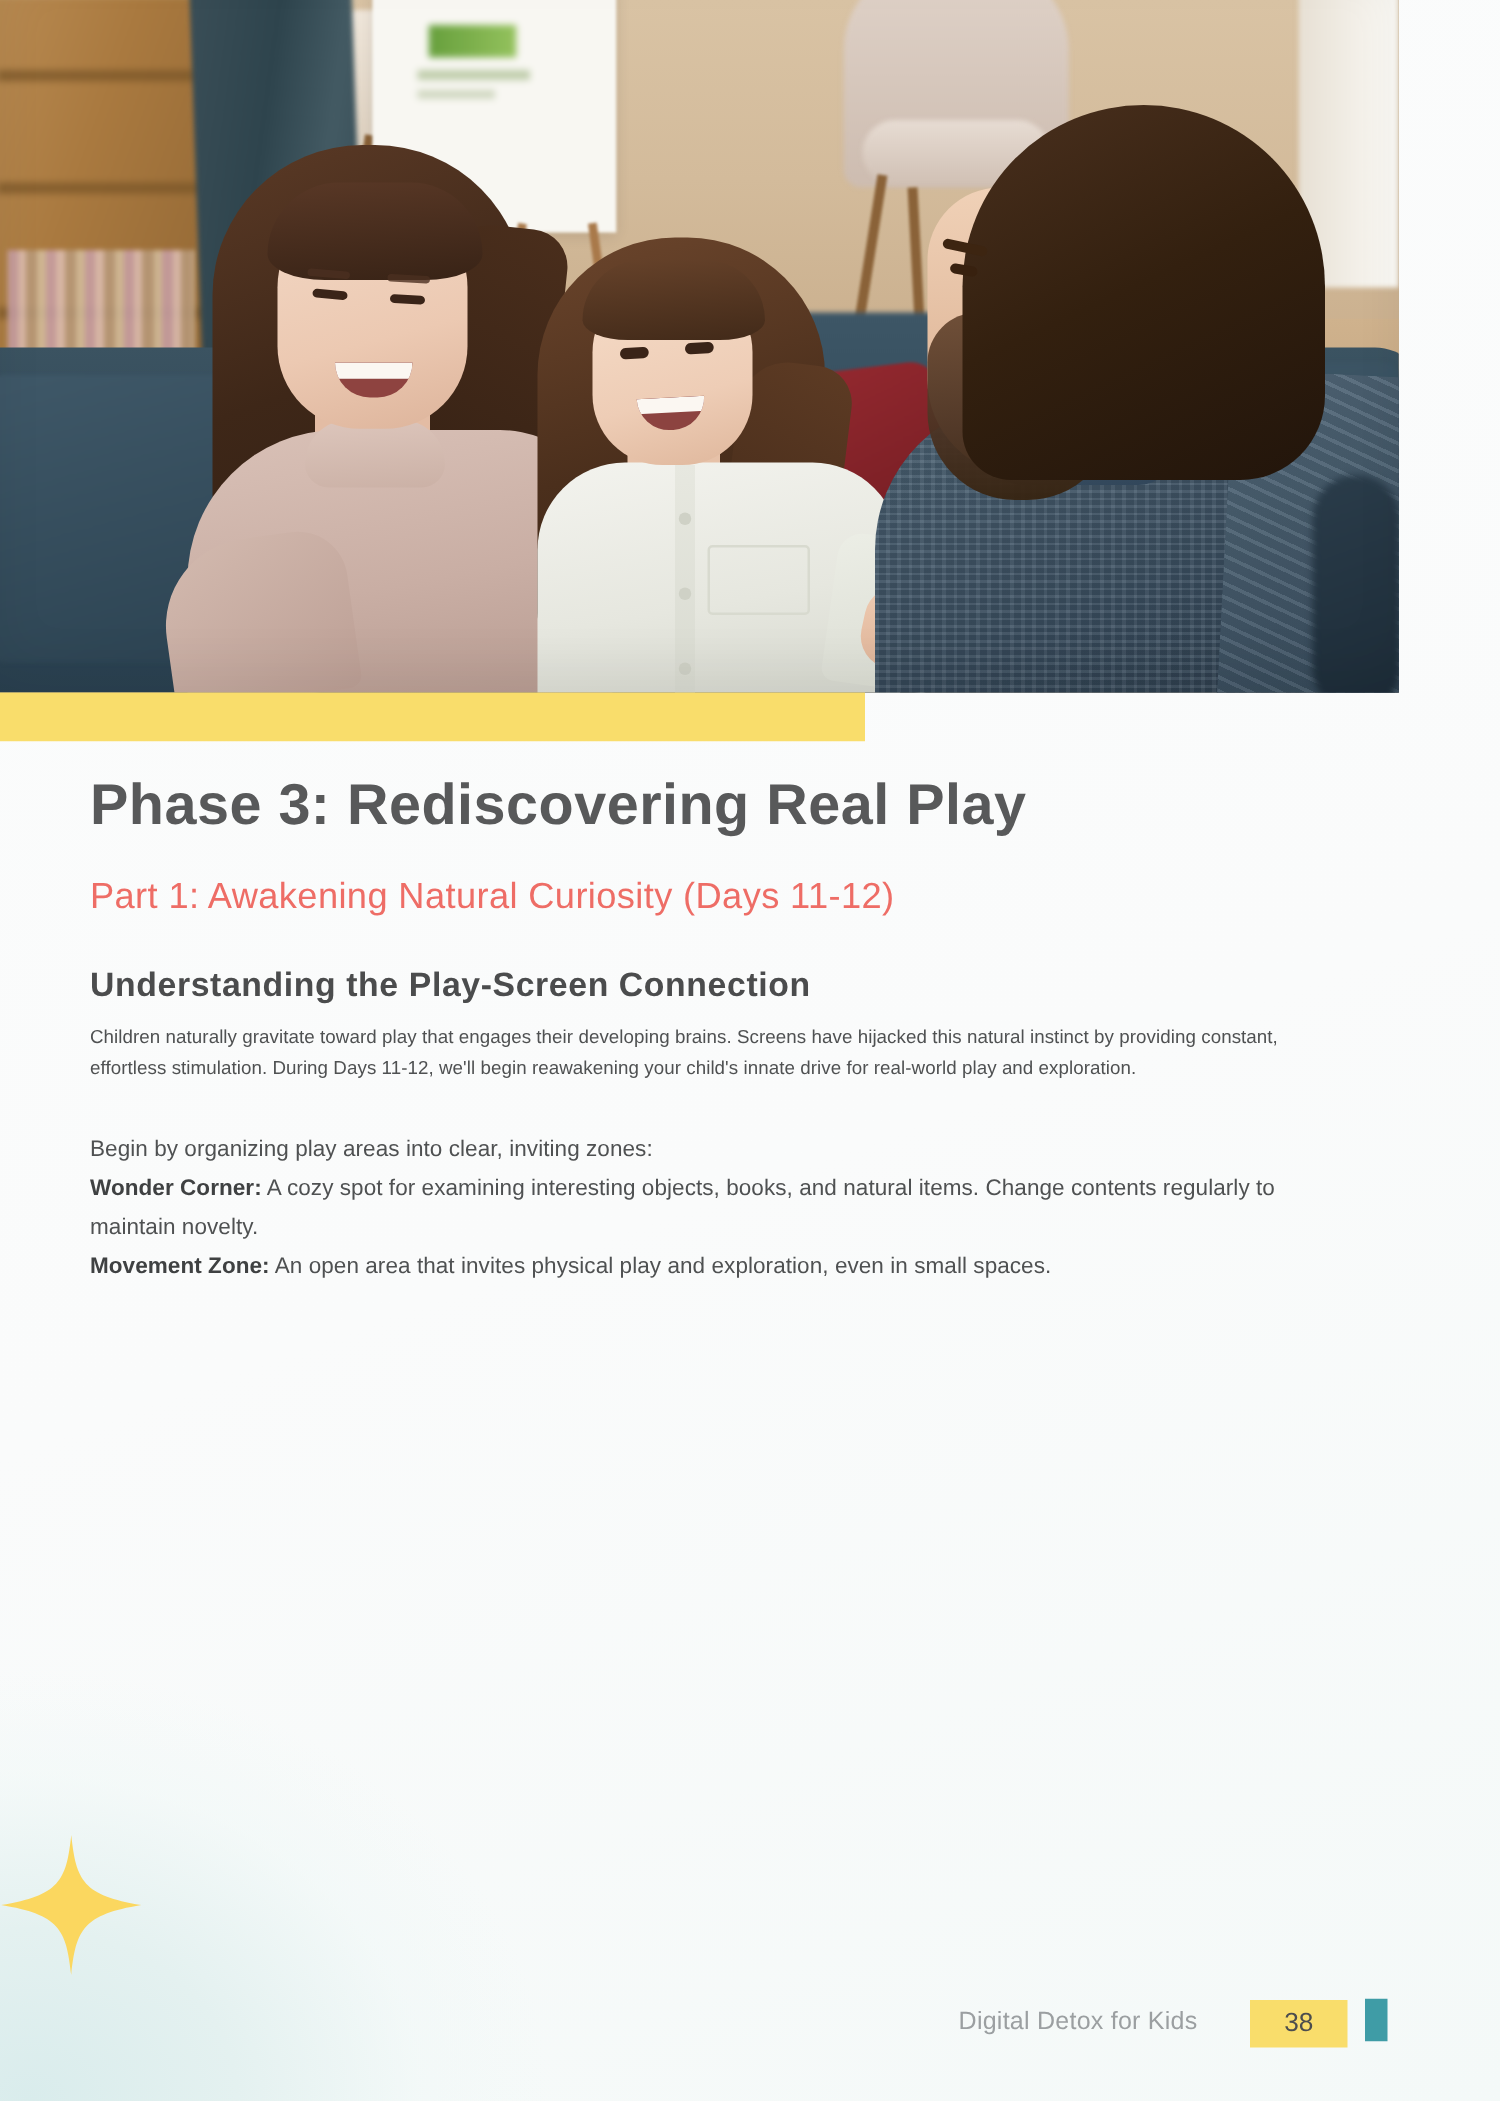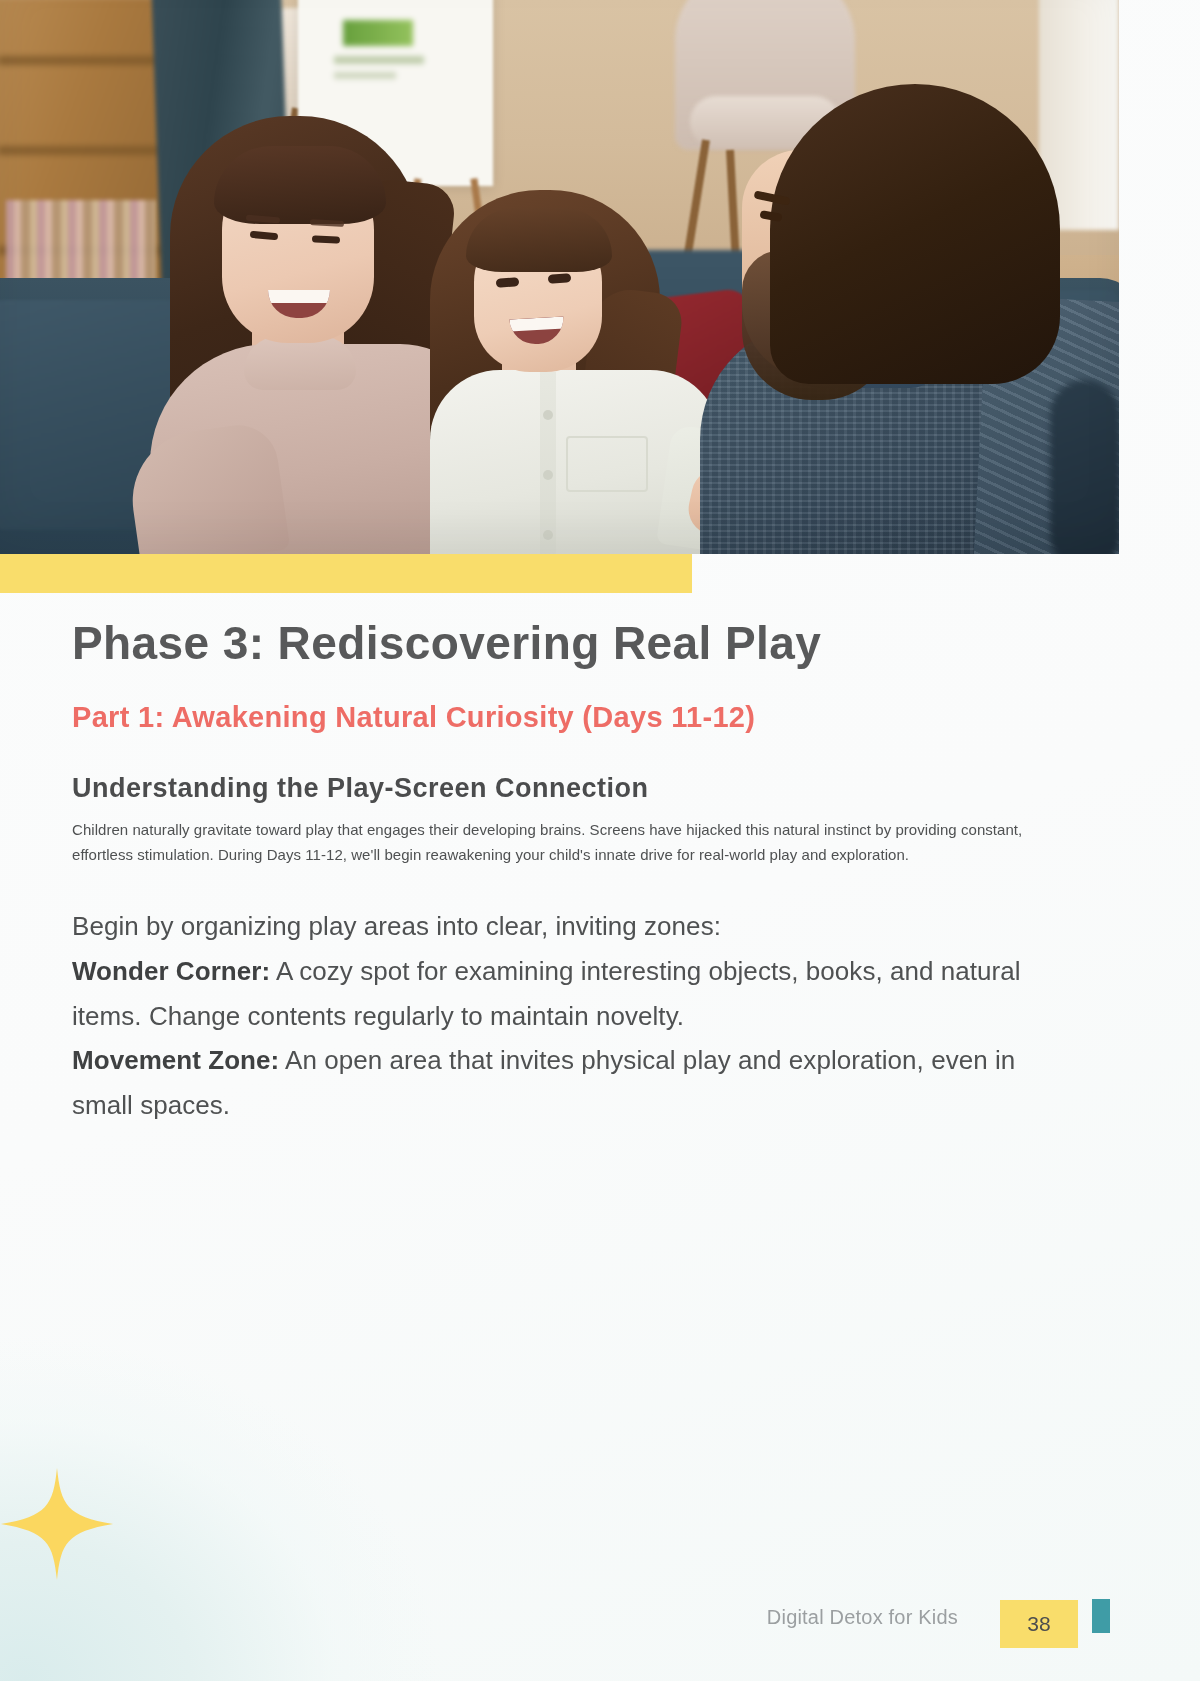--- a/index.html
+++ b/index.html
@@ -198,47 +198,47 @@
   }
 
   
   .content { position:absolute; left:72px; top:593px; width:1010px; }
 
   .page-title {
     font-size:46px; font-weight:bold; color:#58595a;
     letter-spacing:.4px; line-height:1.12; margin-top:25px;
   }
   .part-title {
-    font-size:29px; font-weight:bold; color:#ee6d66;
+    font-size:29px; font-weight:normal; color:#ee6d66;
     letter-spacing:.3px; margin-top:31px;
   }
   .sec-head {
     font-size:27px; font-weight:bold; color:#4b4c4d;
     letter-spacing:.5px; margin-top:39px;
   }
   .body-p {
     font-size:15px; color:#4f5152; line-height:1.72;
     margin-top:13px; letter-spacing:.05px;
   }
   .gap-p { margin-top:36px; }
-  .zone-list { font-size:26px; color:#4f5152; line-height:1.72; letter-spacing:.05px; }
+  .zone-list { font-size:18px; color:#4f5152; line-height:1.72; letter-spacing:.05px; }
   .zone-list b { color:#3f4142; font-weight:bold; }
 
   
   .sparkle { position:absolute; left:-1px; top:1466px; width:116px; height:116px; }
 
   
   .footer { position:absolute; left:0; top:1600px; width:1200px; height:46px;padding-left:28px; }
   .footer-label {
     position:absolute; right:242px; top:6px;
     font-size:20px; color:#9b9fa1; letter-spacing:.2px;
   }
   .page-num-box {
     position:absolute; right:122px; top:0;
-    width:78px; height:48px; background:#f9dd6b;
+    width:78px; height:38px; background:#f9dd6b;
     display:flex; align-items:center; justify-content:center;
   }
   .page-num { font-size:21px; color:#4c4d4e; }
   .teal-tab {
     position:absolute; right:90px; top:-1px;
     width:18px; height:34px; background:#3f9ca6;
   }
 </style>
 </head>
 <body>

